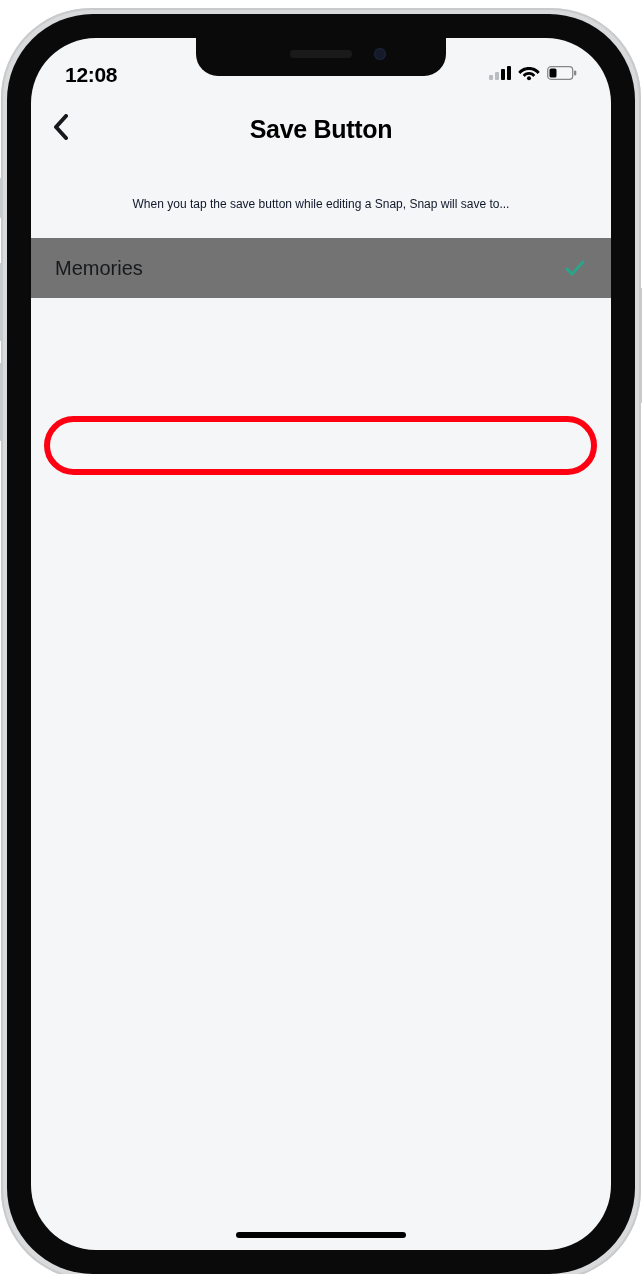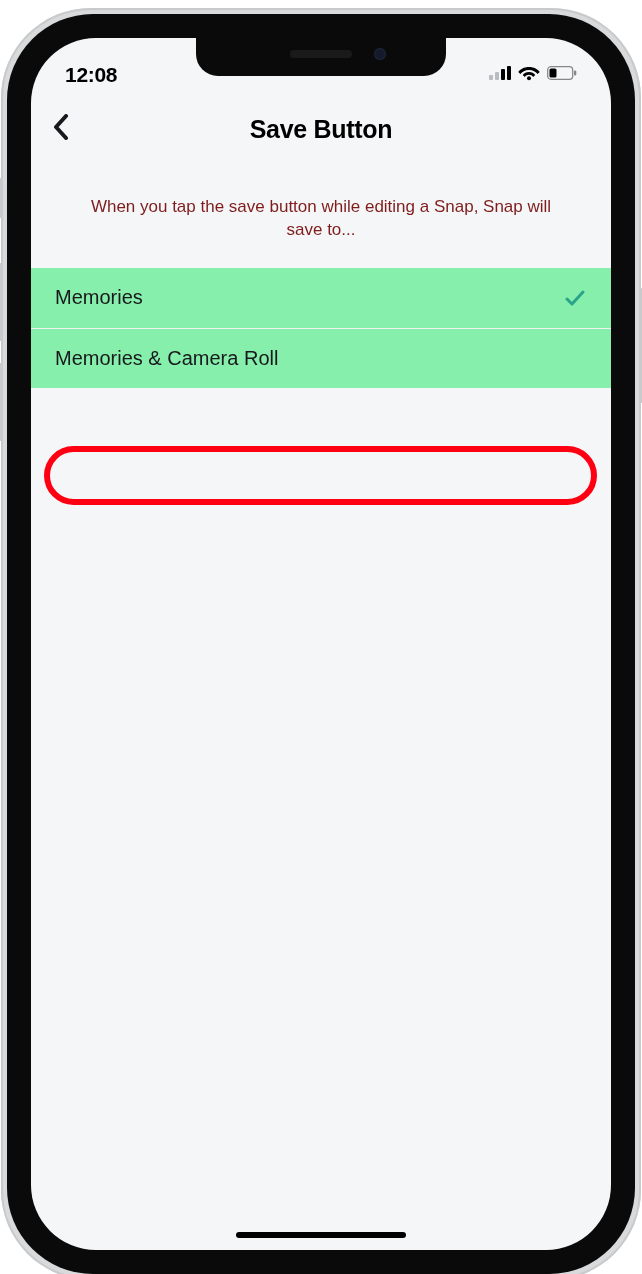--- a/index.html
+++ b/index.html
@@ -123,26 +123,26 @@
     }
     .nav-title {
       font-size: 25px;
       font-weight: 800;
       color: #000000;
       letter-spacing: -0.3px;
     }
     .description {
       text-align: center;
       padding: 32px 50px 26px 50px;
-      font-size: 17px;
-      color: #7f1d1d;
+      font-size: 12px;
+      color: #0f172a;
       line-height: 1.35;
     }
     .option-list {
-      background: #86efac;
+      background: #737373;
     }
     .option-row {
       display: flex;
       align-items: center;
       justify-content: space-between;
       padding: 18px 24px;
       border-bottom: 1px solid #f0f1f2;
       cursor: pointer;
       position: relative;
     }
@@ -247,23 +247,20 @@
 
           <div class="option-row">
             <span class="option-label">Memories</span>
             <span class="checkmark">
               <svg width="24" height="24" viewBox="0 0 24 24">
                 <path d="M4 13 L9 18 L20 6" stroke="#2aa58a" stroke-width="3" fill="none" stroke-linecap="round" stroke-linejoin="round"></path>
               </svg>
             </span>
           </div>
 
-          <div class="option-row">
-            <span class="option-label">Memories &amp; Camera Roll</span>
-          </div>
 
 
         </div>
         <div class="highlight-ring"></div>
       </div>
 
       <div class="home-indicator"></div>
     </div>
   </div>
 </div>

